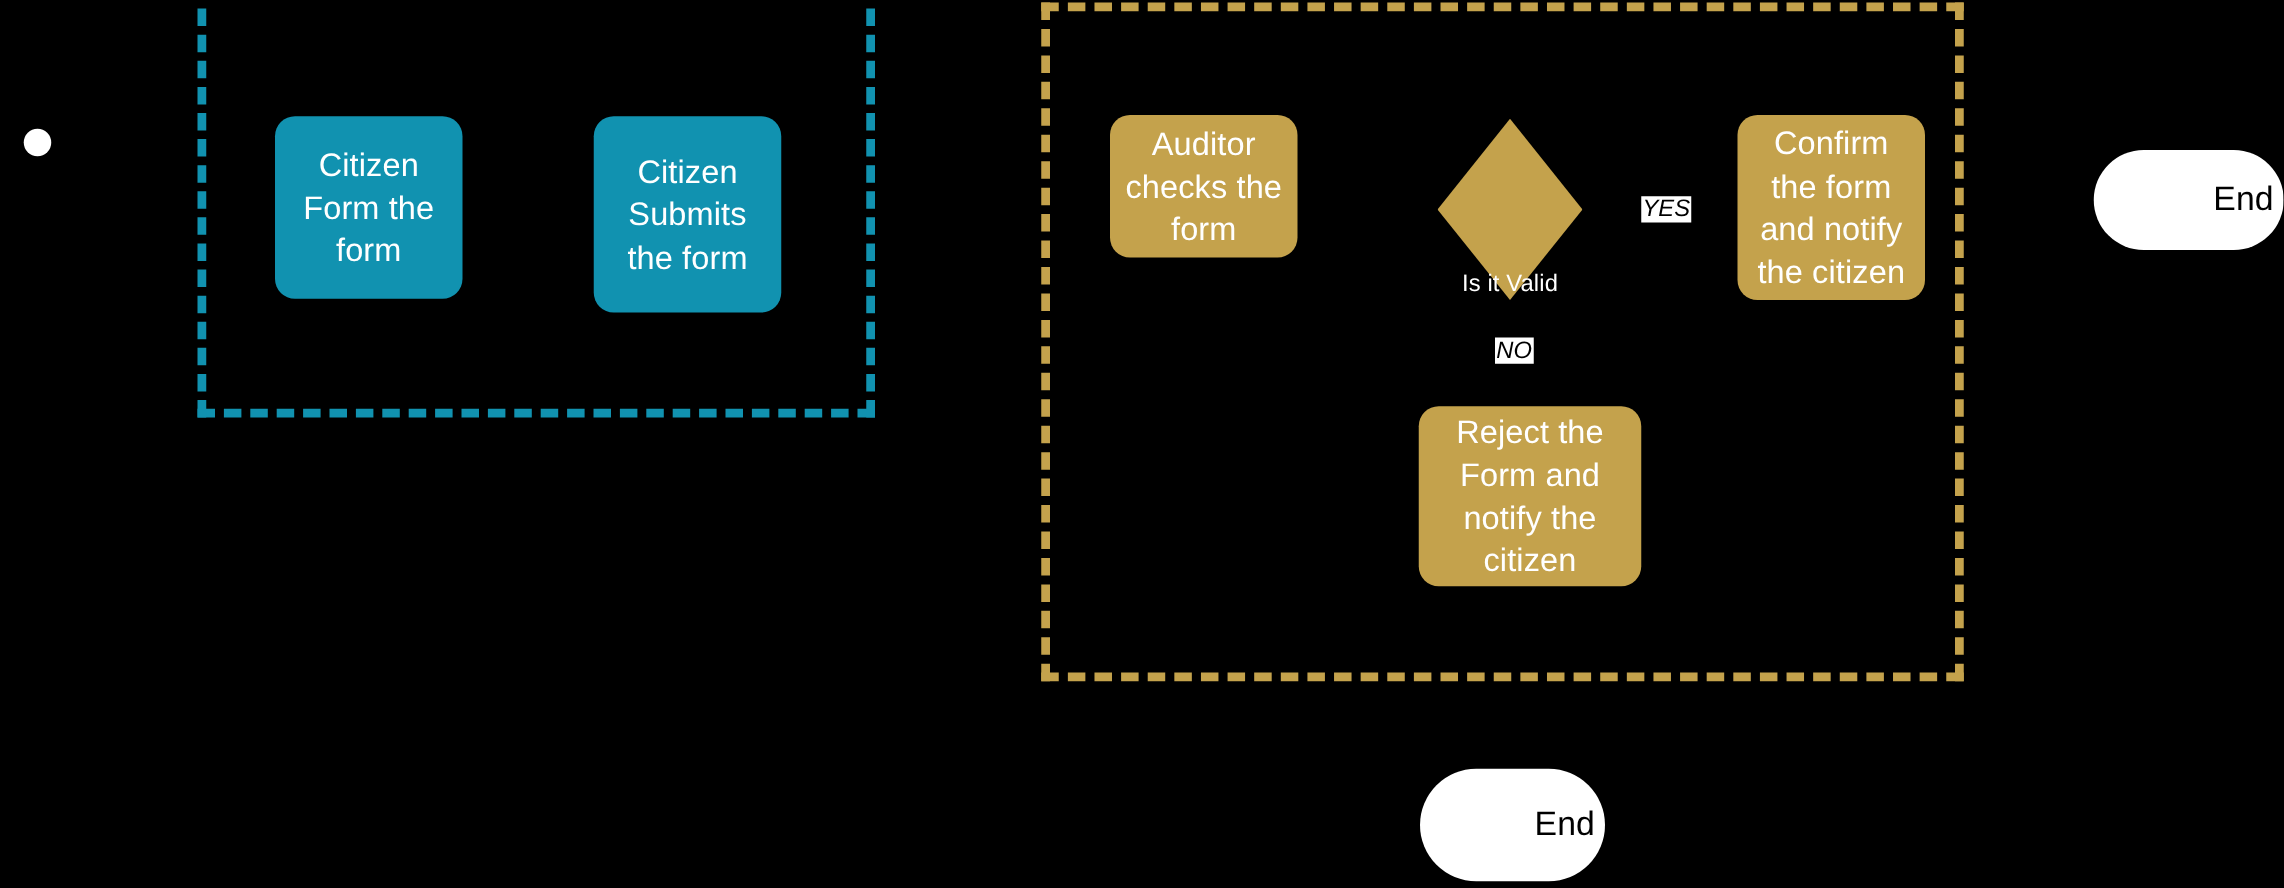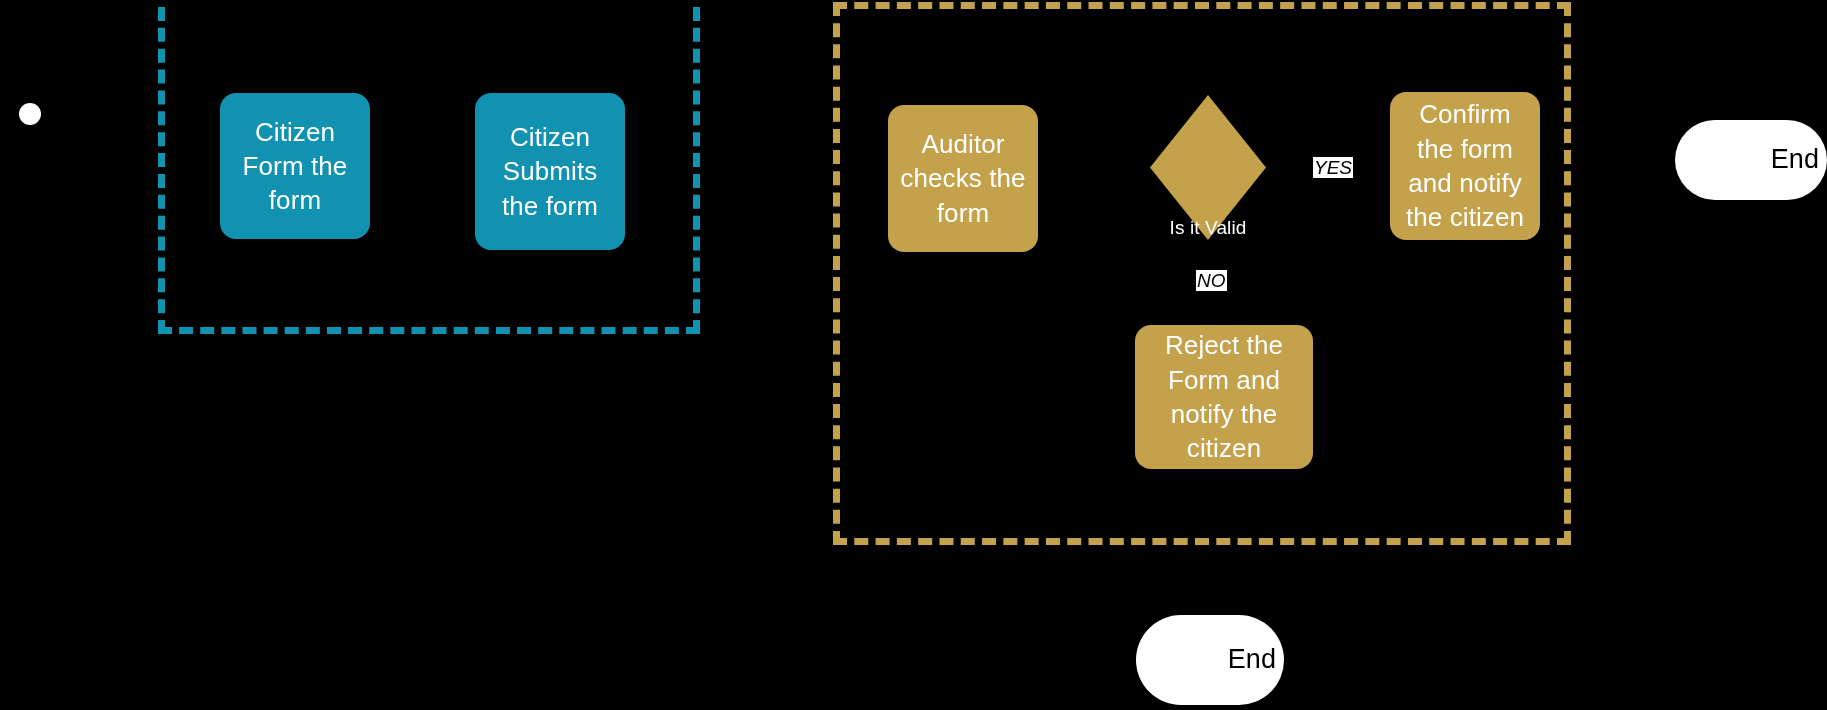--- a/index.html
+++ b/index.html
@@ -130,21 +130,21 @@
   <div class="lane lane-auditor"></div>
 
   <div class="node node-process node-citizen" style="left:220px; top:93px; width:150px; height:146px;">
     <span>Citizen Form the form</span>
   </div>
 
   <div class="node node-process node-citizen" style="left:475px; top:93px; width:150px; height:157px;">
     <span>Citizen Submits the form</span>
   </div>
 
-  <div class="node node-process node-auditor" style="left:888px; top:105px; width:150px; height:147px;">
+  <div class="node node-process node-auditor" style="left:888px; top:92px; width:150px; height:114px;">
     <span>Auditor checks the form</span>
   </div>
 
   <div class="node node-decision" style="left:1150px; top:95px; width:116px; height:145px;align-items:flex-end;">
     <span class="diamond-shape"></span>
     <span class="diamond-label">Is it Valid</span>
   </div>
 
   <div class="edge-label" style="left:1313px; top:157px;">YES</div>
 

